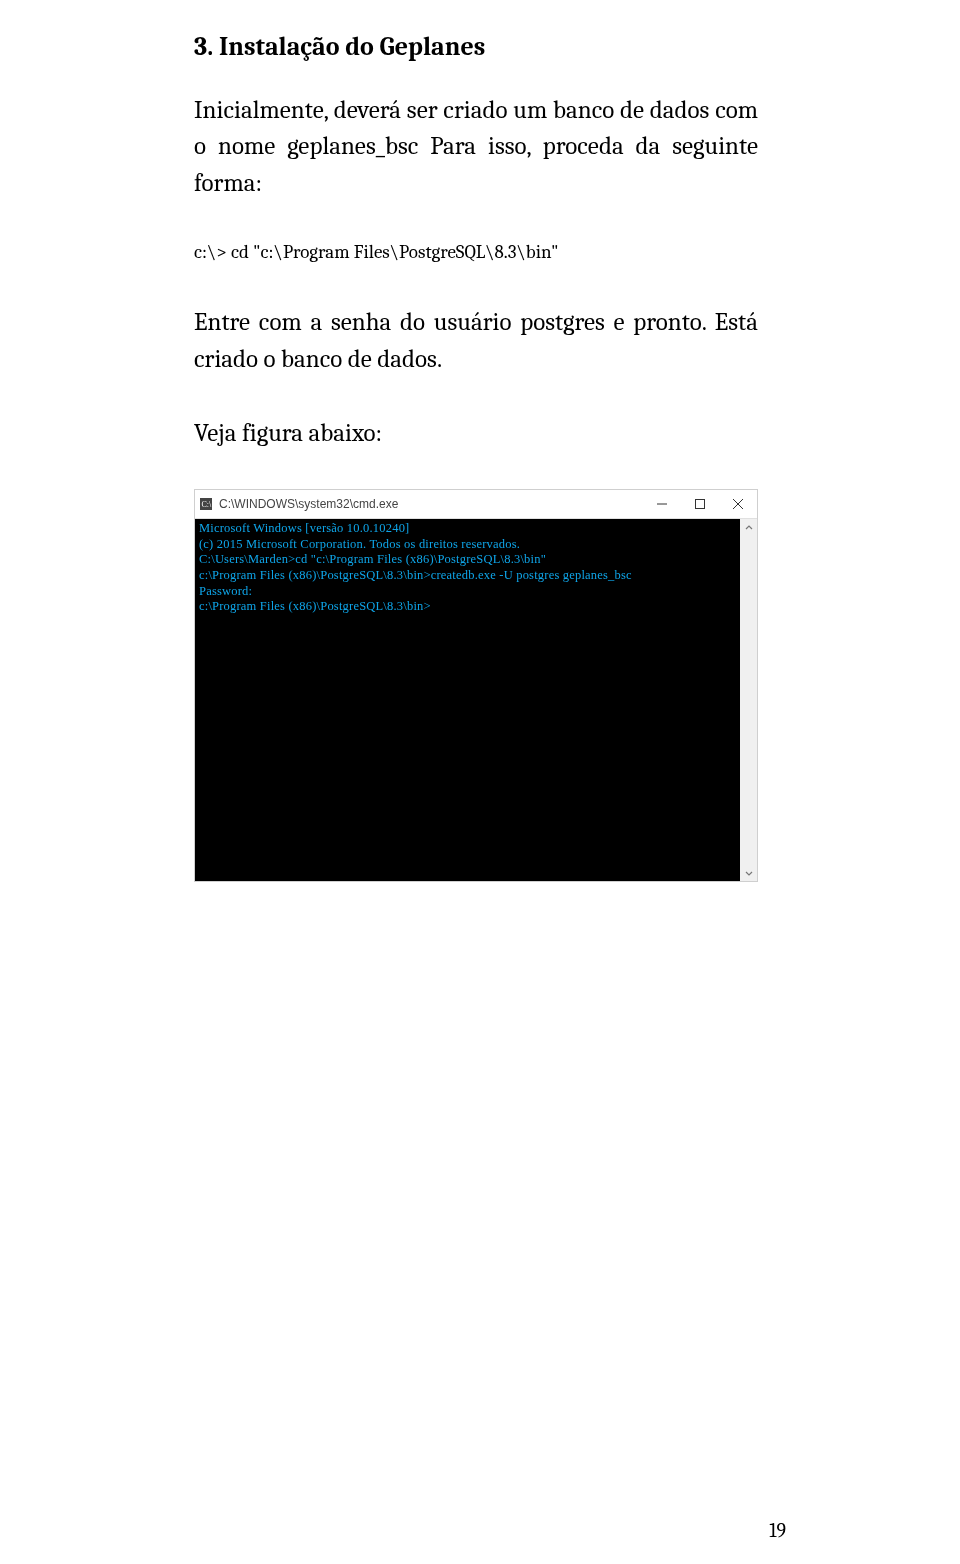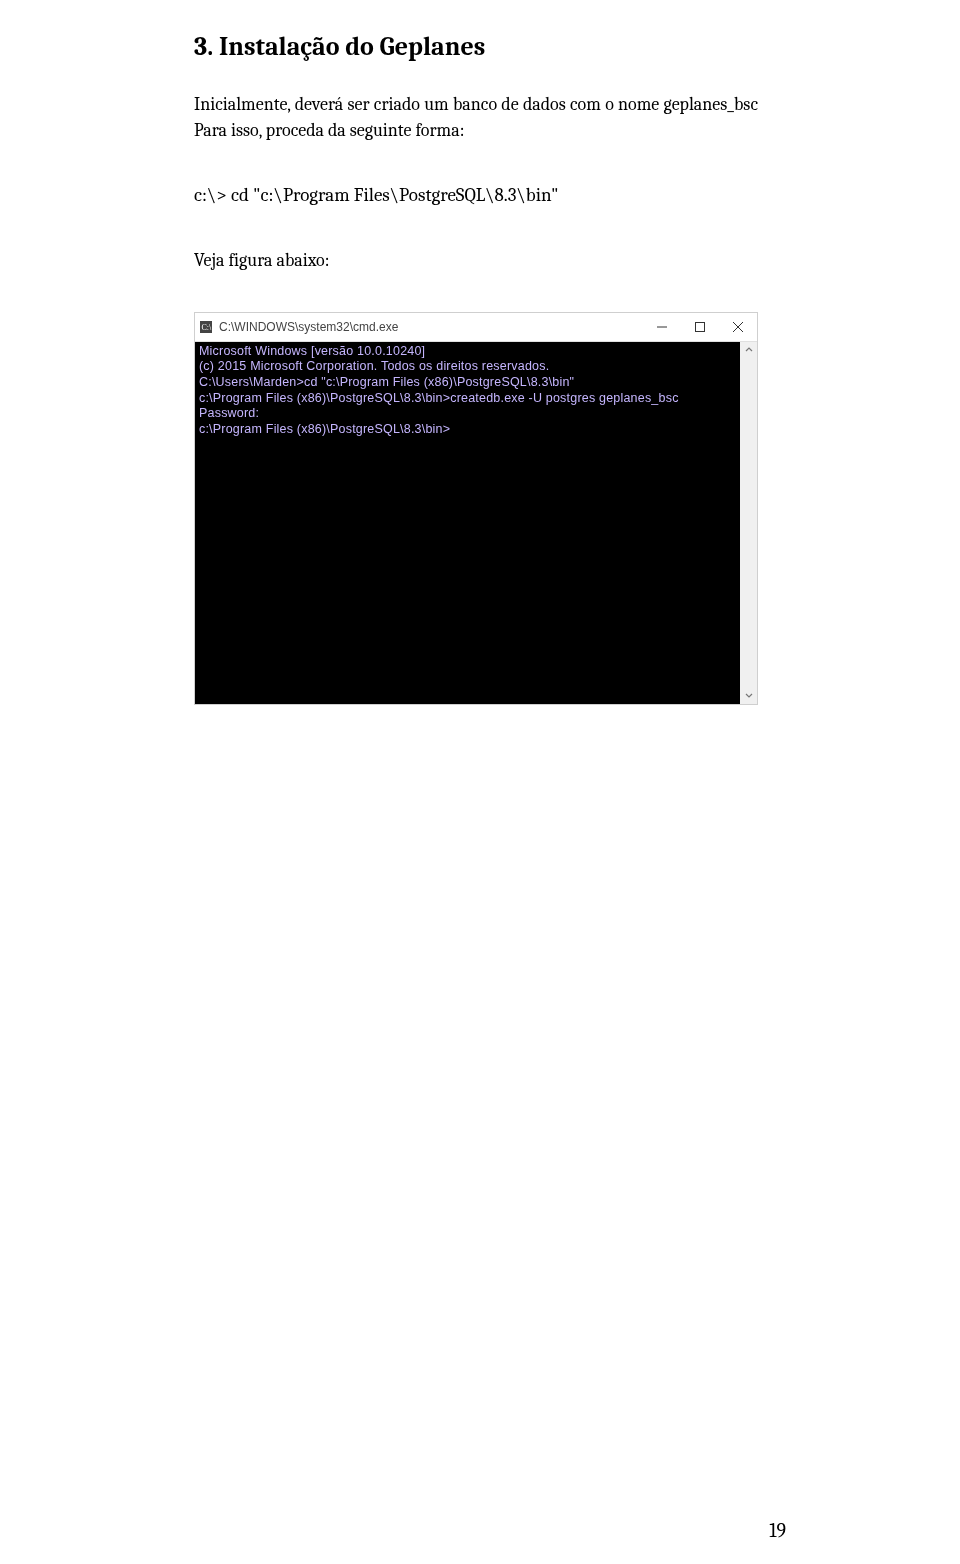--- a/index.html
+++ b/index.html
@@ -22,21 +22,21 @@
     font-weight: bold;
     margin: 0 0 30px 0;
     text-align: left;
   }
   h2.subheading {
     font-size: 21px;
     font-weight: bold;
     margin: 0 0 40px 0;
   }
   p.para {
-    font-size: 18px;
+    font-size: 25px;
     line-height: 1.45;
     margin: 0 0 38px 0;
     text-align: justify;
   }
   p.cmd {
     font-size: 19px;
     line-height: 1.45;
     margin: 0 0 38px 0;
   }
   
@@ -85,22 +85,22 @@
     color: #555;
   }
   .win-btn svg { display: block; }
   .term-body-wrap {
     display: flex;
     background: #000;
   }
   .term-body {
     flex: 1;
     background: #000;
-    color: #c4b5fd;
-    font-family: Liberation Sans, sans-serif;
+    color: #0ea5e9;
+    font-family: Liberation Serif, serif;
     font-size: 12.5px;
     line-height: 1.25;
     white-space: pre;
     padding: 2px 4px 0 4px;
     min-height: 360px;
     letter-spacing: 0.2px;
   }
   .term-line { display: block; }
   .term-scroll {
     width: 17px;
@@ -135,20 +135,21 @@
   <h1 class="heading">3. Instalação do Geplanes</h1>
 
 
   <p class="para">Inicialmente, deverá ser criado um banco de dados com o nome geplanes_bsc Para isso, proceda da seguinte forma:</p>
 
 
   <p class="cmd">c:\&gt; cd "c:\Program Files\PostgreSQL\8.3\bin"</p>
 
 
 
+  <p class="para">Entre com a senha do usuário postgres e pronto. Está criado o banco de dados.</p>
 
   <p class="para">Veja figura abaixo:</p>
 
   <div class="term-window">
     <div class="term-titlebar">
       <span class="term-icon">
         <svg width="12" height="12" viewBox="0 0 12 12">
             <rect x="0" y="0" width="12" height="12" fill="#444"></rect>
             <text x="1.5" y="9" font-size="8" fill="#fff" font-family="Consolas">C:\</text>
           </svg>

